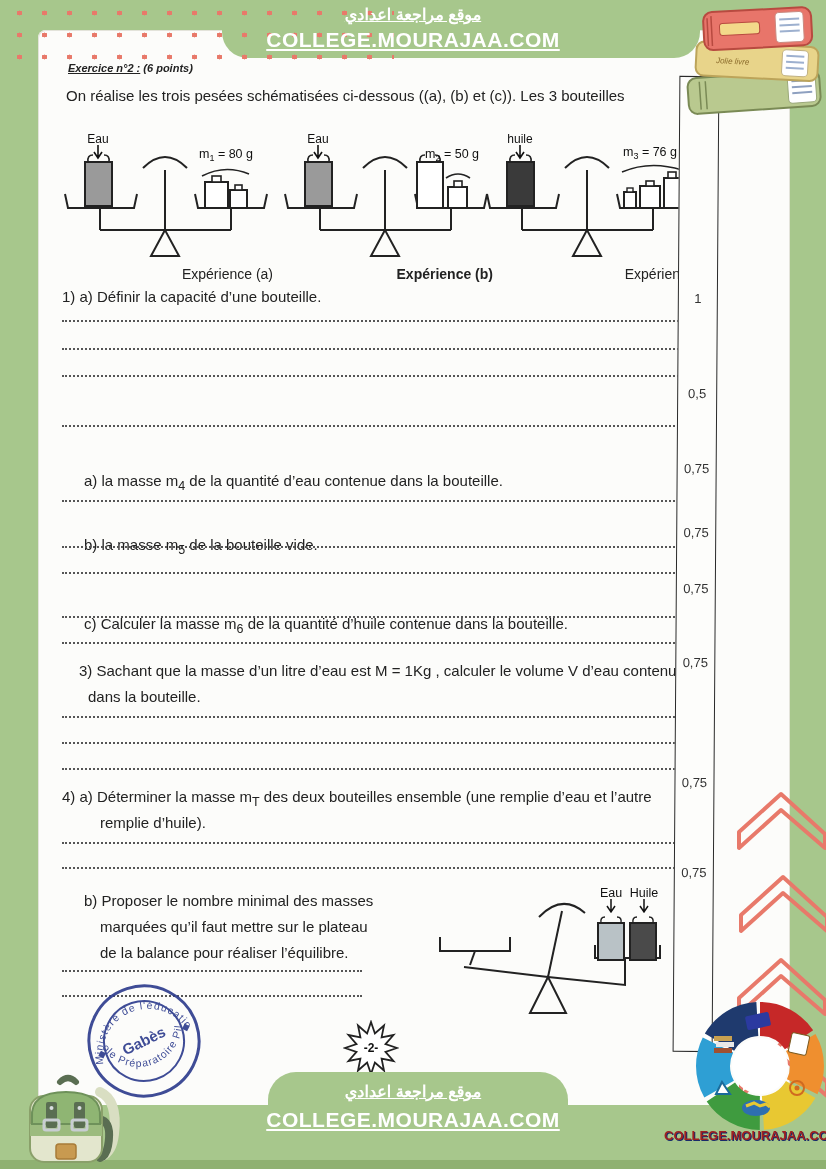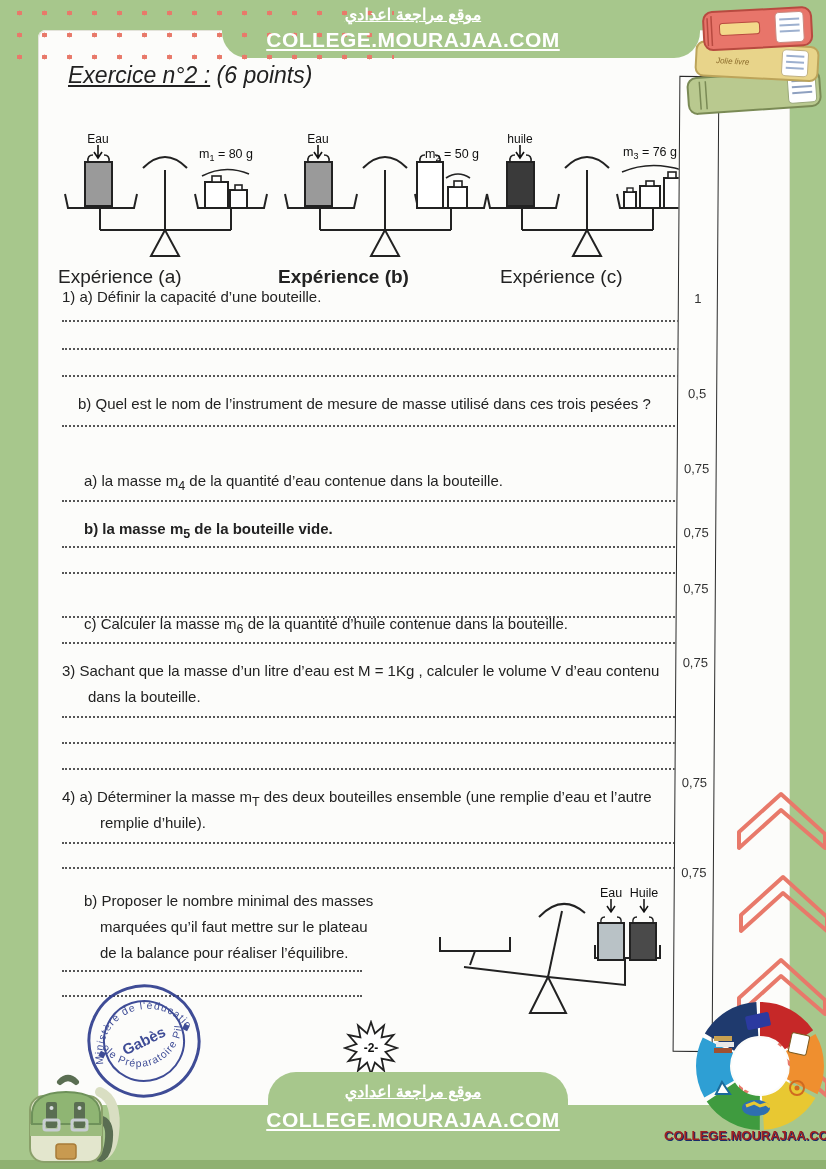--- a/index.html
+++ b/index.html
@@ -25,26 +25,26 @@
   .tab-bottom{position:absolute;left:268px;top:1072px;width:300px;height:40px;background:#a7c78c;
               border-radius:28px 28px 0 0;z-index:4;}
   .ft-ar{position:absolute;left:0;top:1082px;width:826px;text-align:center;z-index:9;color:#fff;
          font-size:16px;font-weight:bold;text-decoration:underline;direction:rtl;}
   .ft-url{position:absolute;left:0;top:1108px;width:826px;text-align:center;z-index:9;color:#fff;
           font-size:21px;font-weight:bold;text-decoration:underline;letter-spacing:.5px;}
   .logo-caption{position:absolute;right:2px;top:1128px;width:160px;text-align:center;z-index:10;
                 font-size:13px;font-weight:bold;color:#a02020;text-shadow:1px 1px 0 #1a2a6a;}
   
   .paper .abs{position:absolute;}
-  .title{font-size:23px;font-weight:normal;font-style:italic;}
+  .title{font-size:11px;font-weight:bold;font-style:italic;}
   .title u{text-decoration:underline;}
   .q{font-size:15px;white-space:nowrap;}
   .dotline{border-bottom:2.6px dotted #555;height:0;width:624px;}
   .dotshort{border-bottom:2.6px dotted #555;height:0;width:300px;}
-  .explabel{width:215px;text-align:left;font-size:19px;}
+  .explabel{width:215px;text-align:right;font-size:14px;}
   
   .marksbox{position:absolute;left:676px;top:76px;width:38px;height:974px;background:#fdfdfb;
             border:1.6px solid #2a2a2a;z-index:5;transform:rotate(.4deg);}
   .mk{position:absolute;left:0;width:38px;text-align:center;font-size:13px;color:#333;}
   
   .chev{position:absolute;z-index:5;}
   .illus{position:absolute;z-index:7;}
   svg text{font-family:"Liberation Sans",sans-serif;}
 </style>
 </head>
@@ -80,20 +80,21 @@
       <path d="M34 12 v30 M30 14 v28" stroke="#b84a40" stroke-width="1.5"></path>
     </g>
   </svg>
 
   <div class="paper" style="background:none;box-shadow:none;z-index:4;">
 
     <div class="abs title" style="left:30px;top:32px;">
       <u>Exercice n°2 :</u>
       <span>(6 points)</span>
     </div>
+    <div class="abs q" style="left:28px;top:57px;">On réalise les trois pesées schématisées ci-dessous ((a), (b) et (c)).  Les 3 bouteilles</div>
 
     <svg class="abs" style="left:20px;top:102px;" width="215" height="132" viewBox="0 0 215 132">
       <g stroke="#222" stroke-width="2" fill="none">
         <path d="M7 62 L10 76 L76 76 L79 62"></path>
         <path d="M137 62 L140 76 L206 76 L209 62"></path>
         <path d="M42 76 V98 M173 76 V98 M42 98 H173 M107 98 V38"></path>
         <path d="M85 36 Q107 14 129 36"></path>
         <path d="M107 98 L93 124 H121 Z"></path>
       </g>
       <rect x="27" y="30" width="27" height="44" fill="#9a9a9a" stroke="#222" stroke-width="2"></rect>
@@ -152,35 +153,34 @@
 
     <div class="abs explabel" style="left:20px;top:236px;">Expérience (a)</div>
     <div class="abs explabel" style="left:240px;top:236px;font-weight:bold;">Expérience (b)</div>
     <div class="abs explabel" style="left:462px;top:236px;">Expérience (c)</div>
 
     <div class="abs q" style="left:24px;top:258px;">1) a)  Définir la capacité d’une bouteille.</div>
     <div class="abs dotline" style="left:24px;top:290px;"></div>
     <div class="abs dotline" style="left:24px;top:318px;"></div>
     <div class="abs dotline" style="left:24px;top:345px;"></div>
 
-    <div class="abs q" style="left:40px;top:365px;">b)  Quel est le nom de l’instrument de mesure de masse utilisé dans ces trois pesées ?</div>
     <div class="abs dotline" style="left:24px;top:395px;"></div>
 
     <div class="abs q" style="left:46px;top:442px;"><span>a)   la masse m</span><sub>4</sub><span> de la quantité d’eau contenue dans la bouteille.</span></div>
     <div class="abs dotline" style="left:24px;top:470px;"></div>
 
-    <div class="abs q" style="left:46px;top:490px;font-weight:bold;"><span>b)  la masse m</span><sub>5</sub><span> de la bouteille vide.</span></div>
+    <div class="abs q" style="left:46px;top:506px;"><span>b)  la masse m</span><sub>5</sub><span> de la bouteille vide.</span></div>
     <div class="abs dotline" style="left:24px;top:516px;"></div>
     <div class="abs dotline" style="left:24px;top:542px;"></div>
 
     <div class="abs q" style="left:46px;top:560px;margin-top:25px;"><span>c)  Calculer la masse m</span><sub>6</sub><span> de la quantité d’huile contenue dans la bouteille.</span></div>
     <div class="abs dotline" style="left:24px;top:586px;"></div>
     <div class="abs dotline" style="left:24px;top:612px;"></div>
 
-    <div class="abs q" style="left:24px;top:632px;">3)  Sachant que la masse d’un litre d’eau  est  M = 1Kg , calculer  le volume V d’eau contenu</div>
+    <div class="abs q" style="left:41px;top:632px;">3)  Sachant que la masse d’un litre d’eau  est  M = 1Kg , calculer  le volume V d’eau contenu</div>
     <div class="abs q" style="left:50px;top:658px;">dans la bouteille.</div>
     <div class="abs dotline" style="left:24px;top:686px;"></div>
     <div class="abs dotline" style="left:24px;top:712px;"></div>
     <div class="abs dotline" style="left:24px;top:738px;"></div>
 
     <div class="abs q" style="left:24px;top:758px;"><span>4) a) Déterminer la masse m</span><sub>T</sub><span> des deux bouteilles ensemble (une remplie d’eau et  l’autre</span></div>
     <div class="abs q" style="left:62px;top:784px;">remplie d’huile).</div>
     <div class="abs dotline" style="left:24px;top:812px;"></div>
     <div class="abs dotline" style="left:24px;top:837px;"></div>
 

